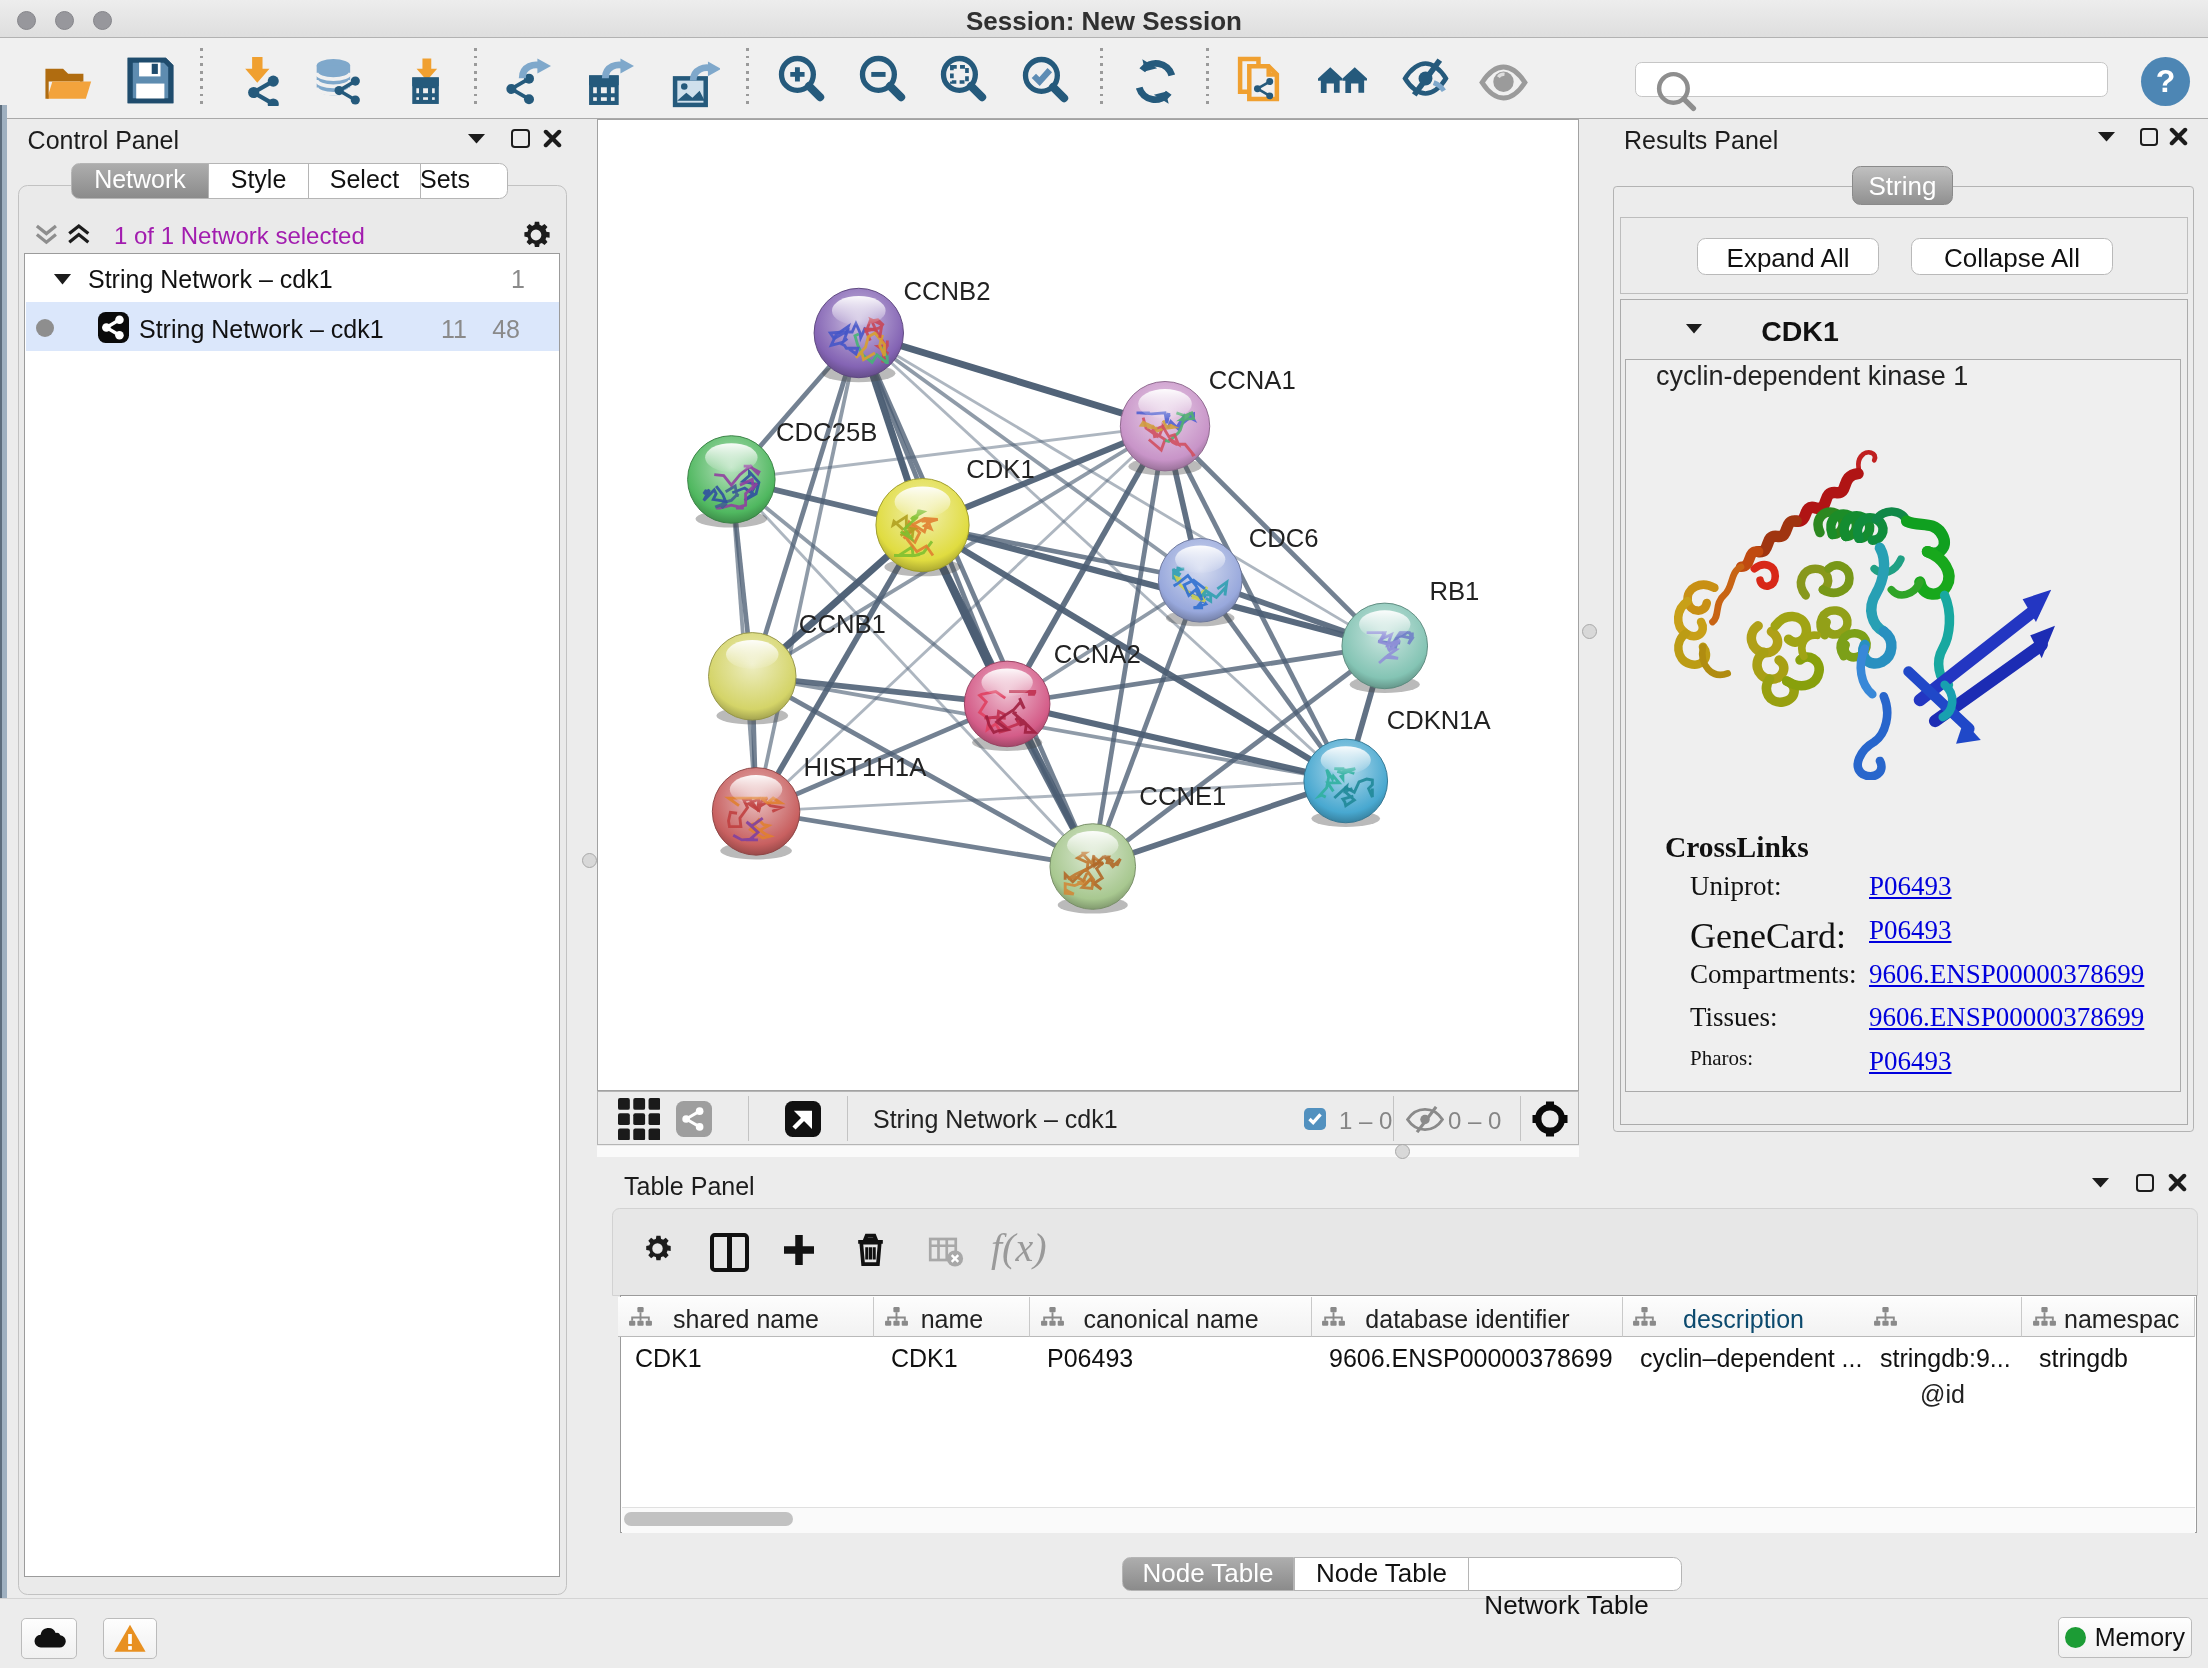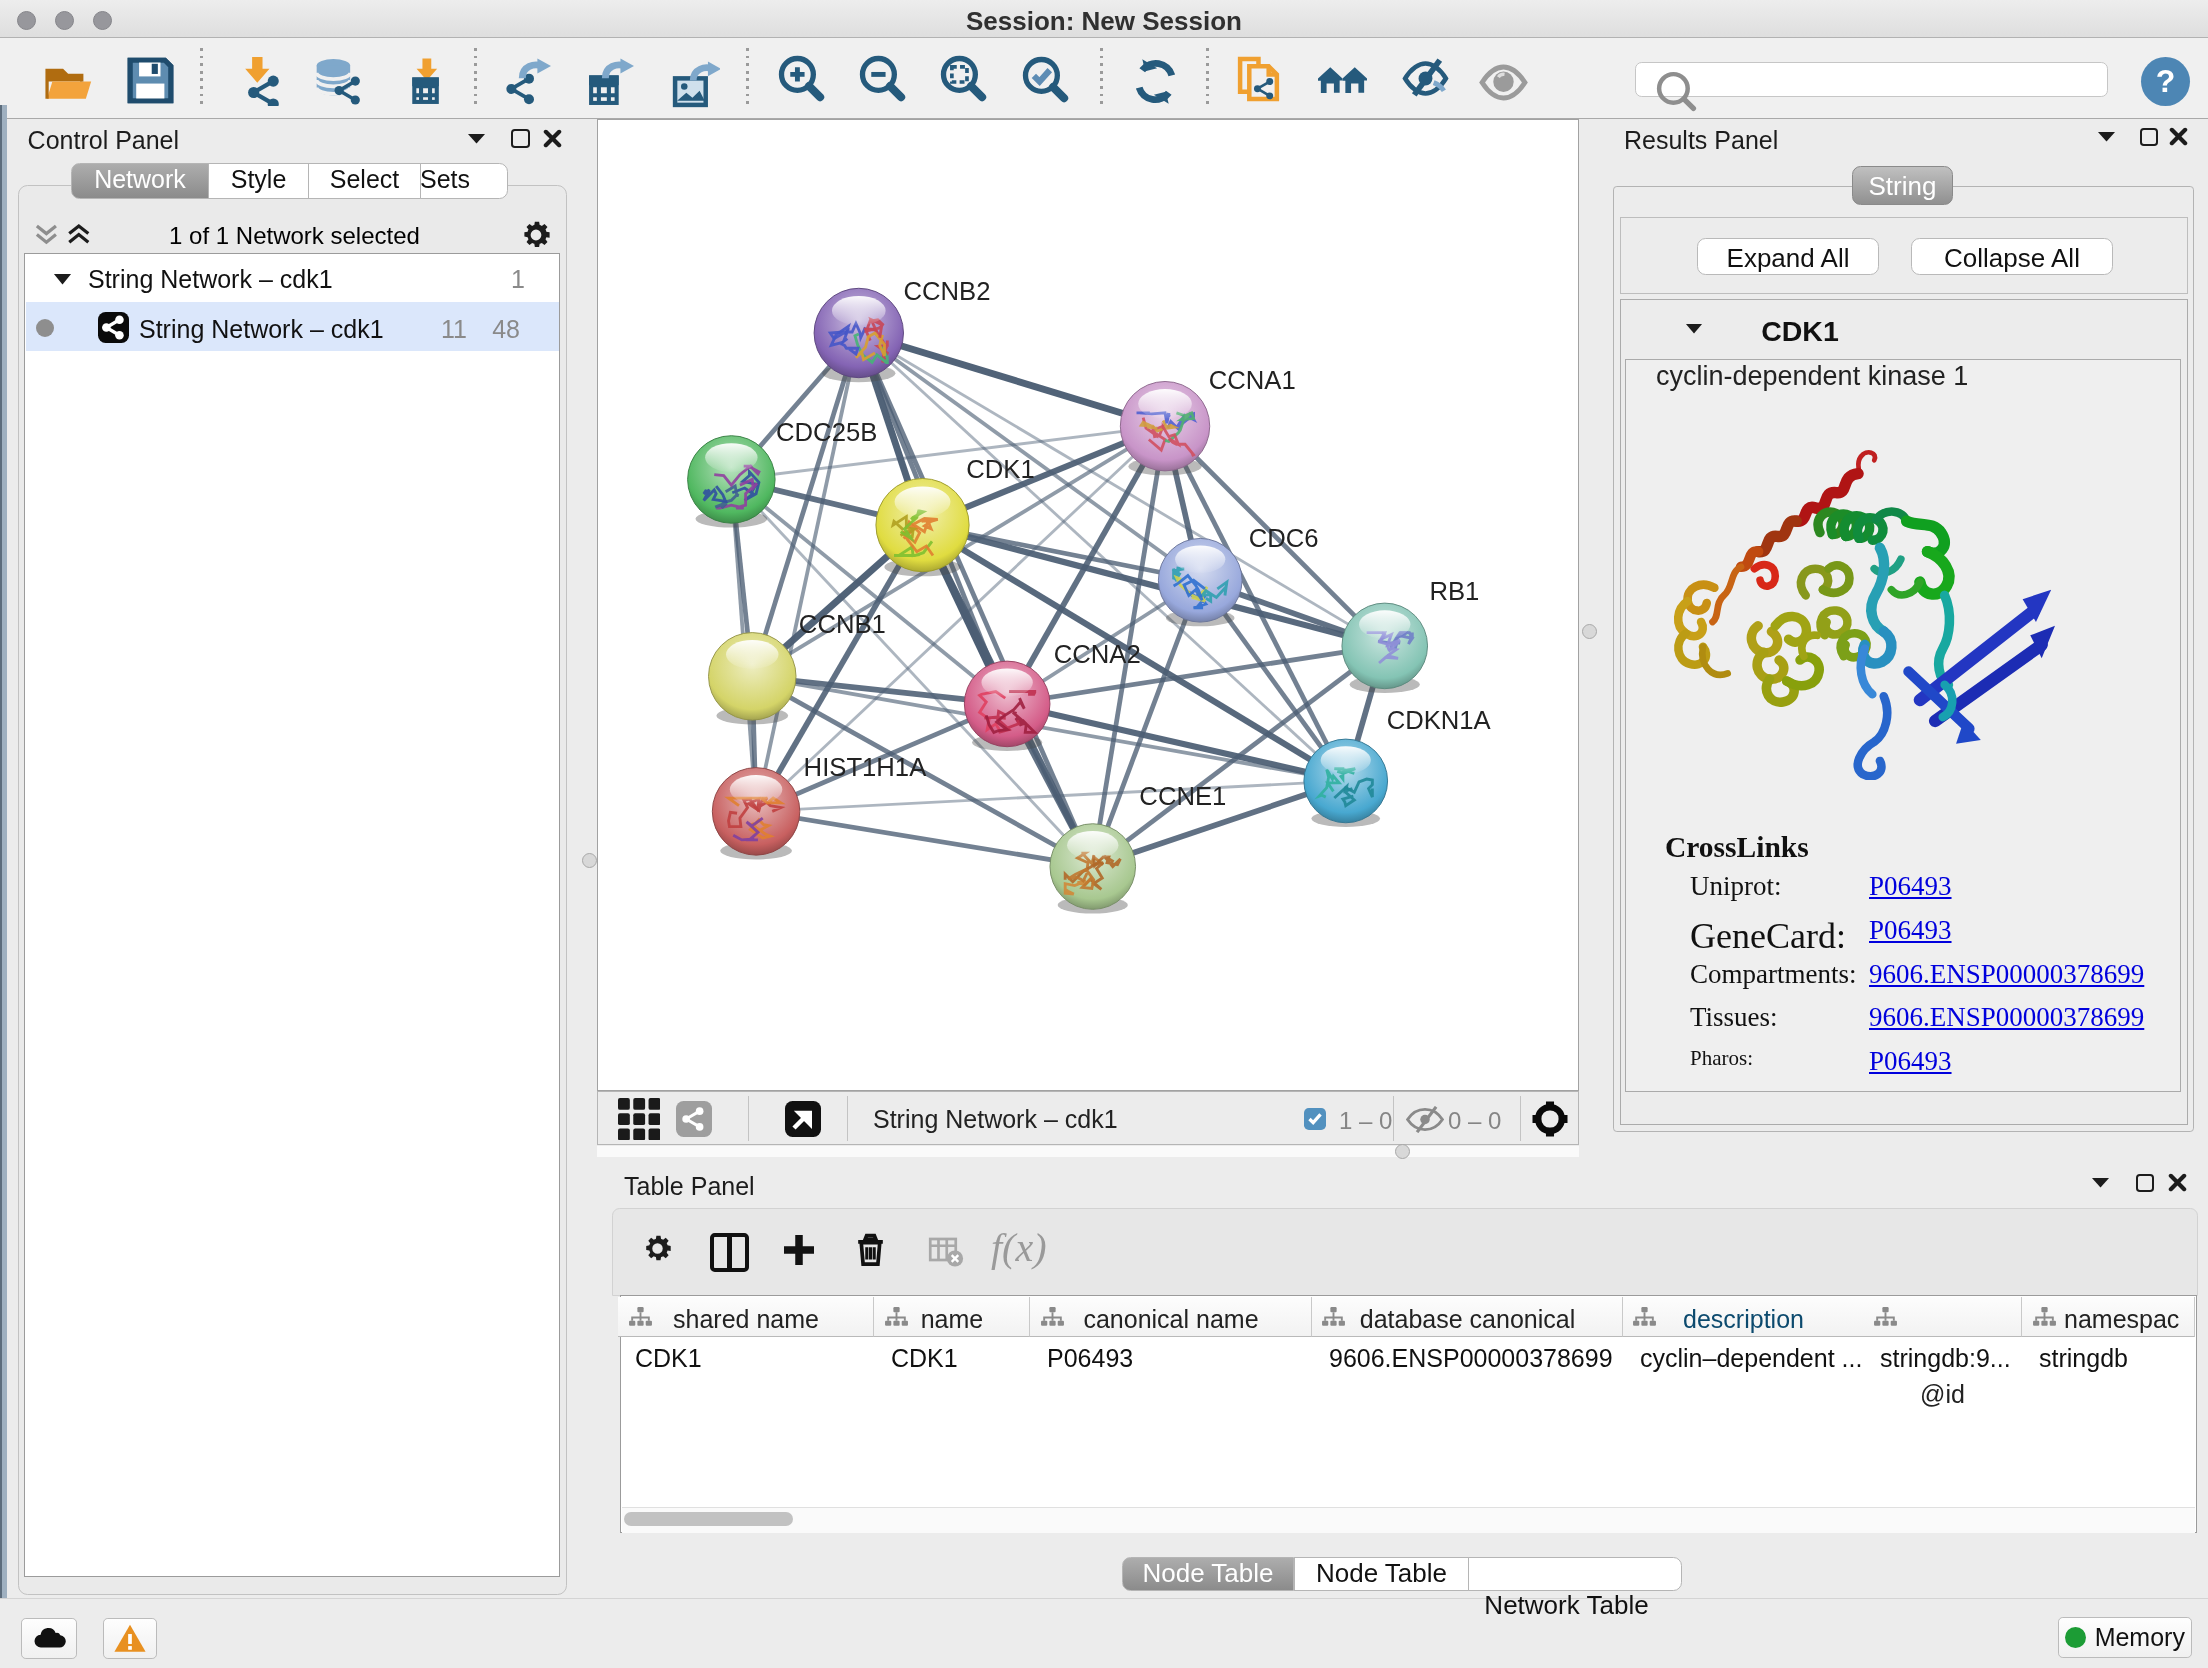--- a/index.html
+++ b/index.html
@@ -180,21 +180,21 @@
 <div class="abs" style="left:308px;top:165px;font-size:25px;color:#111;white-space:nowrap;width:113px;text-align:center;z-index:4;">Select</div>
 <div class="abs" style="left:420px;top:163px;width:88px;height:36px;background:#fff;color:#111;border-top-right-radius:8.6px;border-bottom-right-radius:8.6px;border:1px solid #b5b5b5;box-sizing:border-box;display:flex;align-items:center;justify-content:center;font-size:25px;z-index:3;"></div>
 <div class="abs" style="left:420px;top:165px;font-size:25px;color:#111;white-space:nowrap;width:88px;text-align:left;z-index:4;">Sets</div>
 <div class="abs" style="left:18px;top:185px;width:547px;height:1408px;border:1.9px solid #c2c2c2;border-radius:9.5px;background:#eaeaea;"></div>
 <svg class="abs" style="left:34px;top:223px" width="61" height="25" viewBox="0 0 64 26">
     <path d="M3 3l10 8 10-8M3 12l10 8 10-8" stroke="#8e8e8e" stroke-width="3.4" fill="none"></path>
     <g transform="translate(34,0)">
       <path d="M3 11L13 3l10 8M3 20l10-8 10 8" stroke="#1c1c1c" stroke-width="3.4" fill="none"></path>
     </g>
   </svg>
-<div class="abs" style="left:114px;top:222px;font-size:24px;color:#000000;white-space:nowrap;width:361px;text-align:center;">1 of 1 Network selected</div>
+<div class="abs" style="left:114px;top:222px;font-size:24px;color:#a21caf;white-space:nowrap;width:361px;text-align:left;">1 of 1 Network selected</div>
 <svg class="abs" style="left:519px;top:218px" width="34" height="34" viewBox="0 0 24 24">
     <path d="M12 8.2a3.8 3.8 0 1 0 0 7.6 3.8 3.8 0 0 0 0-7.6zm9.6 5.7l-2.3-.4a7 7 0 0 1-.6 1.5l1.4 1.9-2.1 2.1-1.9-1.4c-.5.3-1 .5-1.5.6l-.4 2.3h-3l-.4-2.3c-.5-.1-1-.3-1.5-.6l-1.9 1.4-2.1-2.1 1.4-1.9a7 7 0 0 1-.6-1.5l-2.3-.4v-3l2.3-.4c.1-.5.3-1 .6-1.5L5.3 6.3l2.1-2.1 1.9 1.4c.5-.3 1-.5 1.5-.6l.4-2.3h3l.4 2.3c.5.1 1 .3 1.5.6l1.9-1.4 2.1 2.1-1.4 1.9c.3.5.5 1 .6 1.5l2.3.4z" fill="#1c1c1c"></path>
   </svg>
 <div class="abs" style="left:24px;top:253px;width:536px;height:1324px;background:#fff;border:1.9px solid #9b9b9b;box-sizing:border-box;"></div>
 <svg class="abs" style="left:53px;top:273px" width="19" height="12.4" viewBox="0 0 20 13">
     <path d="M1 1h18L10.0 12z" fill="#1c1c1c"></path>
   </svg>
 <div class="abs" style="left:88px;top:265px;font-size:25px;color:#111;white-space:nowrap;">String Network – cdk1</div>
 <div class="abs" style="left:476px;top:265px;font-size:25px;color:#8a8a8a;white-space:nowrap;width:49px;text-align:right;">1</div>
 <div class="abs" style="left:26px;top:302px;width:533px;height:49px;background:#dbe7fb;"></div>
@@ -619,21 +619,21 @@
 <div class="abs" style="left:1312px;top:1297px;width:311px;height:40px;border-right:1px solid #c9c9c9;box-sizing:border-box;background:linear-gradient(#fdfdfd,#f2f2f2);border-bottom:1px solid #b9b9b9;"></div>
 <svg class="abs" style="left:1321px;top:1305px" width="25" height="25" viewBox="0 0 24 24">
     <g fill="#8a8a8a">
       <rect x="9" y="2" width="6" height="5" rx="1"></rect>
       <rect x="1" y="15" width="6" height="5" rx="1"></rect>
       <rect x="9" y="15" width="6" height="5" rx="1"></rect>
       <rect x="17" y="15" width="6" height="5" rx="1"></rect>
       <path d="M12 7v4M4 15v-3h16v3M12 11v4" stroke="#8a8a8a" stroke-width="1.8" fill="none"></path>
     </g>
   </svg>
-<div class="abs" style="left:1312px;top:1305px;font-size:25px;color:#222;white-space:nowrap;width:311px;text-align:center;">database canonical</div>
+<div class="abs" style="left:1312px;top:1305px;font-size:25px;color:#222;white-space:nowrap;width:311px;text-align:center;">database identifier</div>
 <div class="abs" style="left:1623px;top:1297px;width:241px;height:40px;border-right:1px solid #c9c9c9;box-sizing:border-box;background:linear-gradient(#fdfdfd,#f2f2f2);border-bottom:1px solid #b9b9b9;"></div>
 <svg class="abs" style="left:1632px;top:1305px" width="25" height="25" viewBox="0 0 24 24">
     <g fill="#8a8a8a">
       <rect x="9" y="2" width="6" height="5" rx="1"></rect>
       <rect x="1" y="15" width="6" height="5" rx="1"></rect>
       <rect x="9" y="15" width="6" height="5" rx="1"></rect>
       <rect x="17" y="15" width="6" height="5" rx="1"></rect>
       <path d="M12 7v4M4 15v-3h16v3M12 11v4" stroke="#8a8a8a" stroke-width="1.8" fill="none"></path>
     </g>
   </svg>

